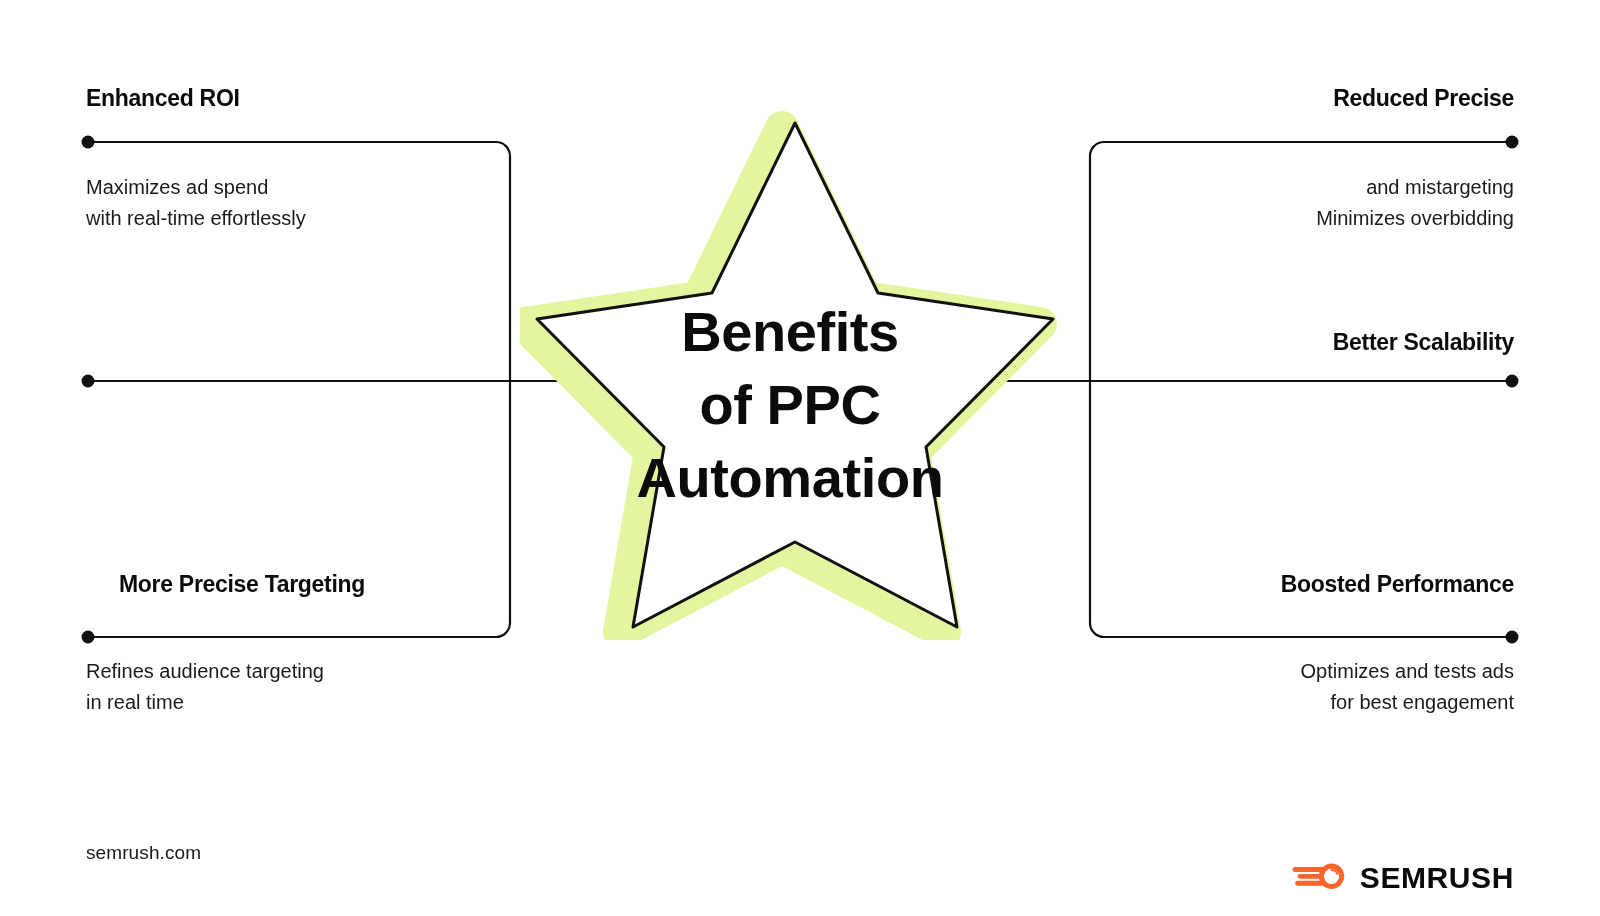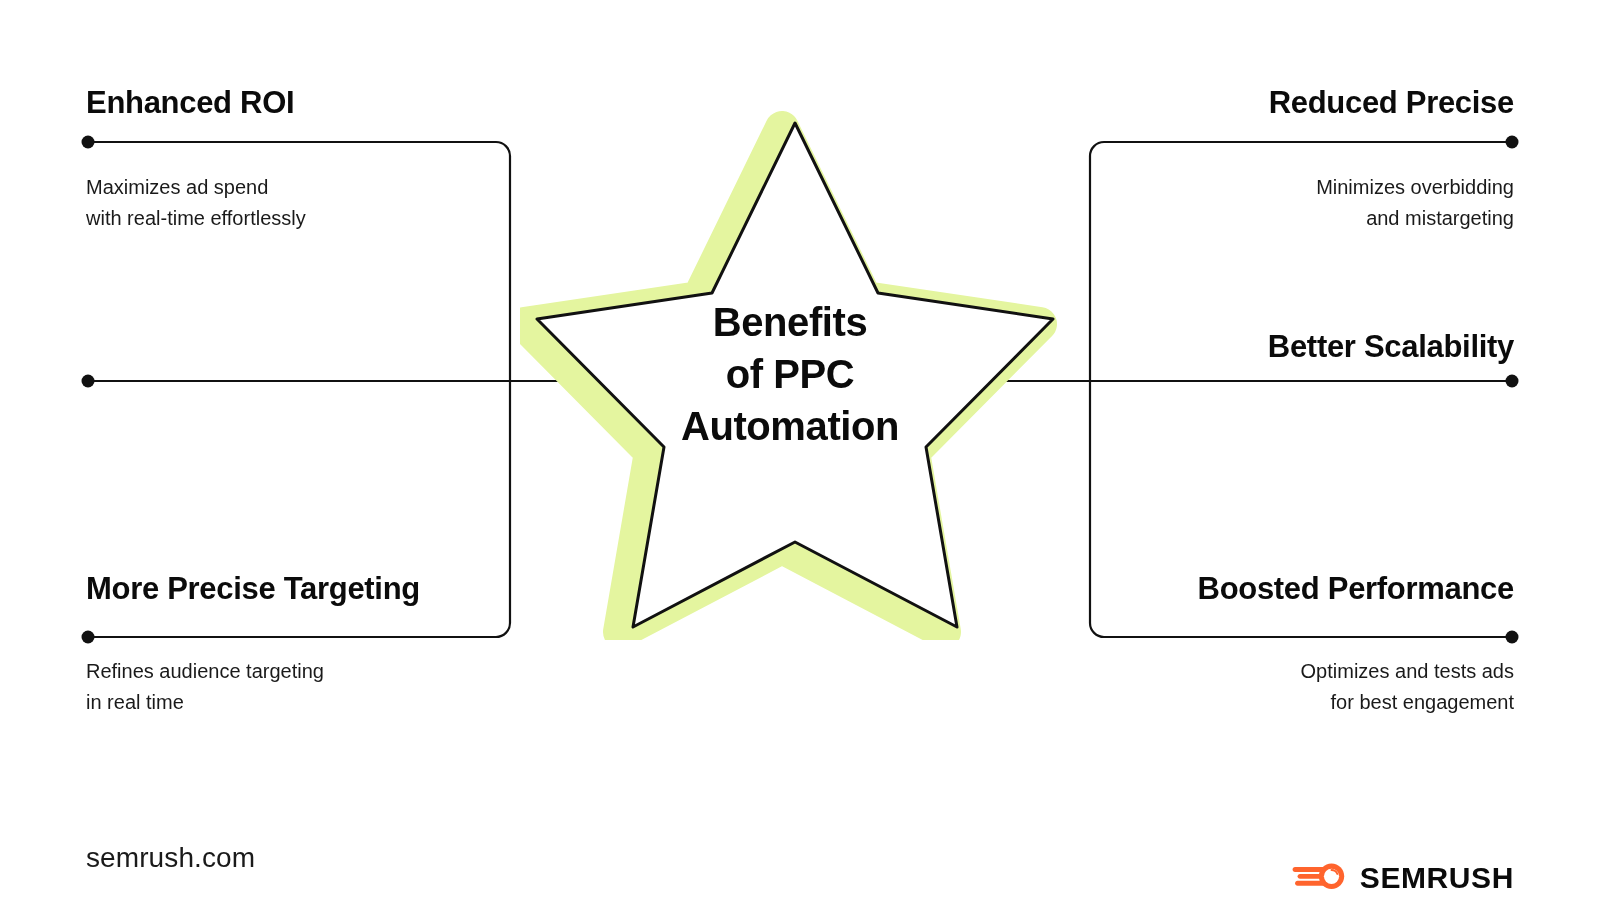--- a/index.html
+++ b/index.html
@@ -41,67 +41,67 @@
     height: 540px;
   }
   #star-wrap svg { display: block; }
 
   .star-text {
     position: absolute;
     left: 0;
     top: 196px;
     width: 540px;
     text-align: center;
-    font-size: 40px;
+    font-size: 56px;
     font-weight: bold;
     line-height: 1.30;
     letter-spacing: -0.4px;
     color: #0b0b0b;
   }
   .star-text div { white-space: nowrap; }
 
   
   .block {
     position: absolute;
     width: 430px;
   }
   .block.left  { left: 86px;  text-align: left; }
   .block.right { right: 86px; text-align: right; }
 
   .block-title {
-    font-size: 31px;
+    font-size: 23px;
     font-weight: bold;
     letter-spacing: -0.3px;
     color: #0b0b0b;
     margin: 0;
     line-height: 1.1;
   }
   .block-desc {
     font-size: 20px;
     font-weight: normal;
     line-height: 1.55;
     color: #1a1a1a;
     margin: 0;
   }
   .block-desc span { display: block; white-space: nowrap; }
 
   
   .t1 { top: 86px; }
   .d1 { top: 172px; }
   .t2 { top: 330px; }
   .d2 { top: 415px; }
-  .t3 { top: 572px; }
+  .t3 { top: 572px; margin-left: 33px; }
   .d3 { top: 656px; }
 
   
   #footer-url {
     position: absolute;
     left: 86px;
     top: 842px;
-    font-size: 28px;
+    font-size: 19px;
     color: #1a1a1a;
     letter-spacing: 0.1px;
   }
   #logo {
     position: absolute;
     right: 86px;
     top: 836px;
     display: flex;
     align-items: center;
     gap: 11px;
@@ -183,22 +183,22 @@
 
 
   <h3 class="block left block-title t3">More Precise Targeting</h3>
   <p class="block left block-desc d3">
     <span>Refines audience targeting</span>
     <span>in real time</span>
   </p>
 
   <h3 class="block right block-title t1">Reduced Precise</h3>
   <p class="block right block-desc d1">
+    <span>and mistargeting</span>
     <span>Minimizes overbidding</span>
-    <span>and mistargeting</span>
   </p>
 
   <h3 class="block right block-title t2">Better Scalability</h3>
   <p class="block right block-desc d2">
   </p>
 
   <h3 class="block right block-title t3">Boosted Performance</h3>
   <p class="block right block-desc d3">
     <span>Optimizes and tests ads</span>
     <span>for best engagement</span>

